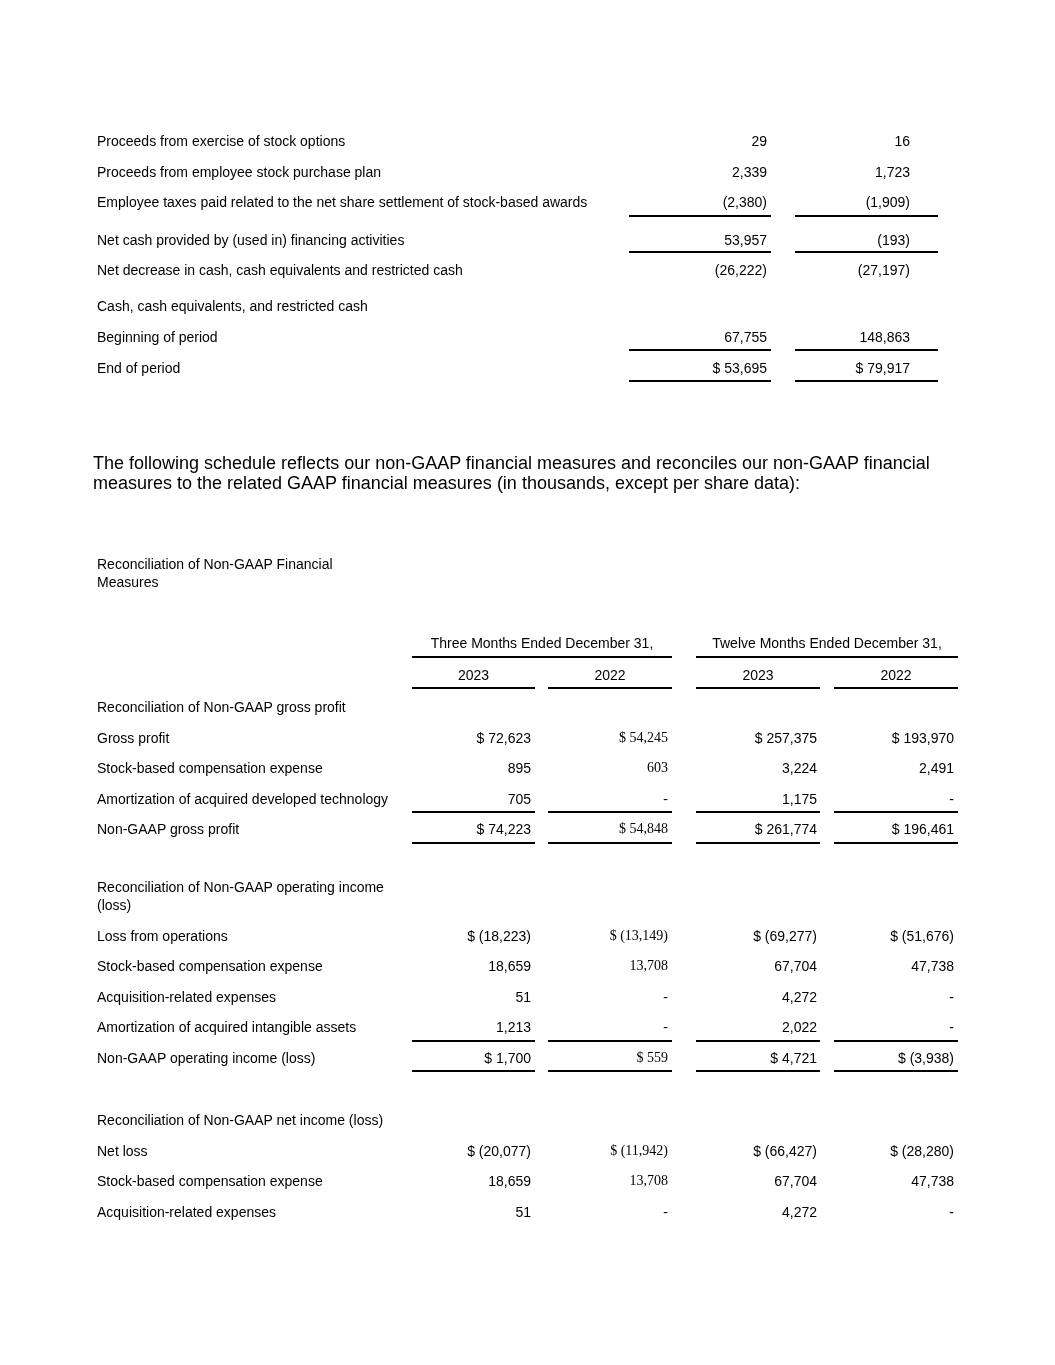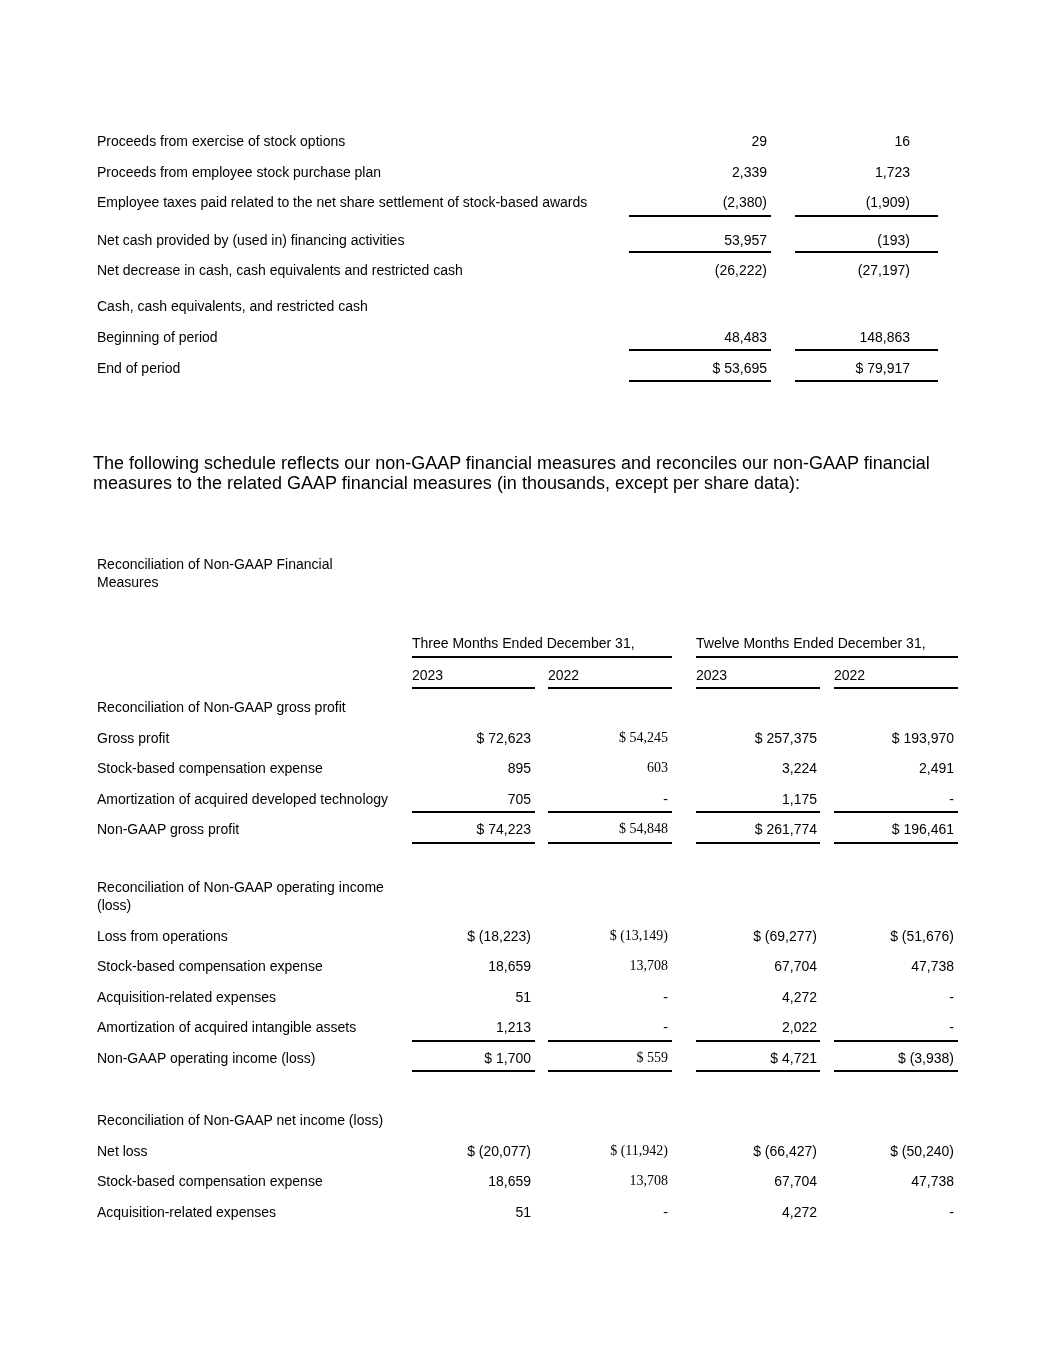--- a/index.html
+++ b/index.html
@@ -23,21 +23,21 @@
     left: 93px; top: 453px; width: 840px;
     font-size: 18px; line-height: 20px; white-space: normal;
   }
 
   
   .rl { left: 97px; }
   .c1 { left: 412px; width: 119px; }
   .c2 { left: 548px; width: 120px; font-family: Liberation Serif, serif; }
   .c3 { left: 696px; width: 121px; }
   .c4 { left: 834px; width: 120px; }
-  .hdr-center { text-align: left; }
+  .hdr-center { text-align: center; }
 </style>
 </head>
 <body>
 
 <div>
   <div class="abs txt cf-label" style="top:133px">Proceeds from exercise of stock options</div>
   <div class="abs txt num cf-c1" style="top:133px">29</div>
   <div class="abs txt num cf-c2" style="top:133px">16</div>
 
   <div class="abs txt cf-label" style="top:164px">Proceeds from employee stock purchase plan</div>
@@ -56,21 +56,21 @@
   <div class="line" style="left:629px; width:142px; top:251px"></div>
   <div class="line" style="left:795px; width:143px; top:251px"></div>
 
   <div class="abs txt cf-label" style="top:262px">Net decrease in cash, cash equivalents and restricted cash</div>
   <div class="abs txt num cf-c1" style="top:262px">(26,222)</div>
   <div class="abs txt num cf-c2" style="top:262px">(27,197)</div>
 
   <div class="abs txt bold cf-label" style="top:298px">Cash, cash equivalents, and restricted cash</div>
 
   <div class="abs txt cf-label" style="top:329px">Beginning of period</div>
-  <div class="abs txt num cf-c1" style="top:329px">48,483</div>
+  <div class="abs txt num cf-c1" style="top:329px">67,755</div>
   <div class="abs txt num cf-c2" style="top:329px">148,863</div>
   <div class="line" style="left:629px; width:142px; top:349px"></div>
   <div class="line" style="left:795px; width:143px; top:349px"></div>
 
   <div class="abs txt cf-label" style="top:360px">End of period</div>
   <div class="abs txt num cf-c1" style="top:360px">$ 53,695</div>
   <div class="abs txt num cf-c2" style="top:360px">$ 79,917</div>
   <div class="line" style="left:629px; width:142px; top:380px"></div>
   <div class="line" style="left:795px; width:143px; top:380px"></div>
 </div>
@@ -169,21 +169,21 @@
   <div class="line" style="left:548px; width:124px; top:1070px"></div>
   <div class="line" style="left:696px; width:124px; top:1070px"></div>
   <div class="line" style="left:834px; width:124px; top:1070px"></div>
 
   <div class="abs txt bold rl" style="top:1112px">Reconciliation of Non-GAAP net income (loss)</div>
 
   <div class="abs txt rl" style="top:1143px">Net loss</div>
   <div class="abs txt num c1" style="top:1143px">$ (20,077)</div>
   <div class="abs txt num c2" style="top:1143px">$ (11,942)</div>
   <div class="abs txt num c3" style="top:1143px">$ (66,427)</div>
-  <div class="abs txt num c4" style="top:1143px">$ (50,240)</div>
+  <div class="abs txt num c4" style="top:1143px">$ (28,280)</div>
 
   <div class="abs txt rl" style="top:1173px">Stock-based compensation expense</div>
   <div class="abs txt num c1" style="top:1173px">18,659</div>
   <div class="abs txt num c2" style="top:1173px">13,708</div>
   <div class="abs txt num c3" style="top:1173px">67,704</div>
   <div class="abs txt num c4" style="top:1173px">47,738</div>
 
   <div class="abs txt rl" style="top:1204px">Acquisition-related expenses</div>
   <div class="abs txt num c1" style="top:1204px">51</div>
   <div class="abs txt num c2" style="top:1204px">-</div>

